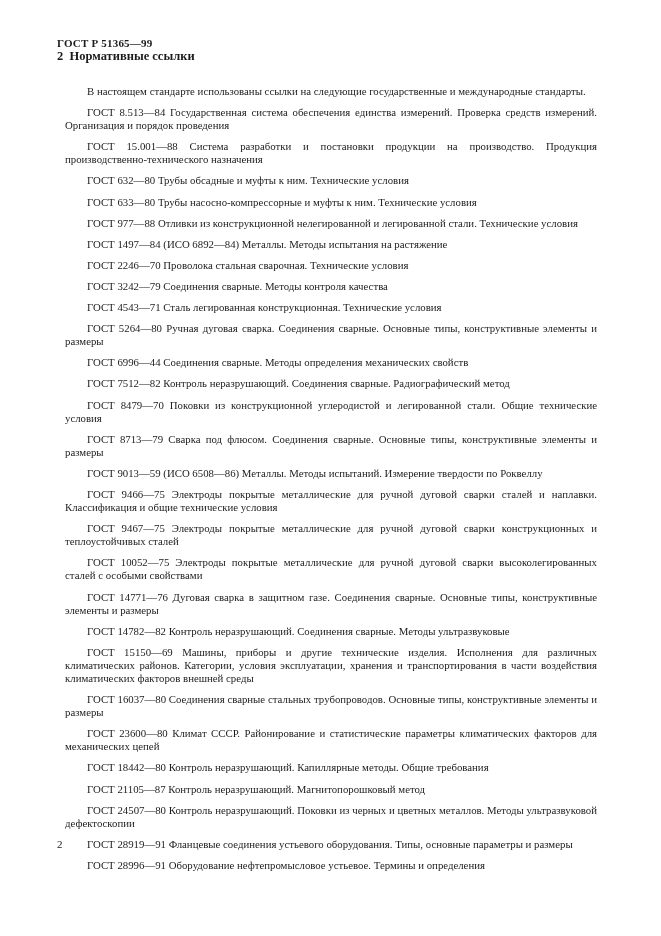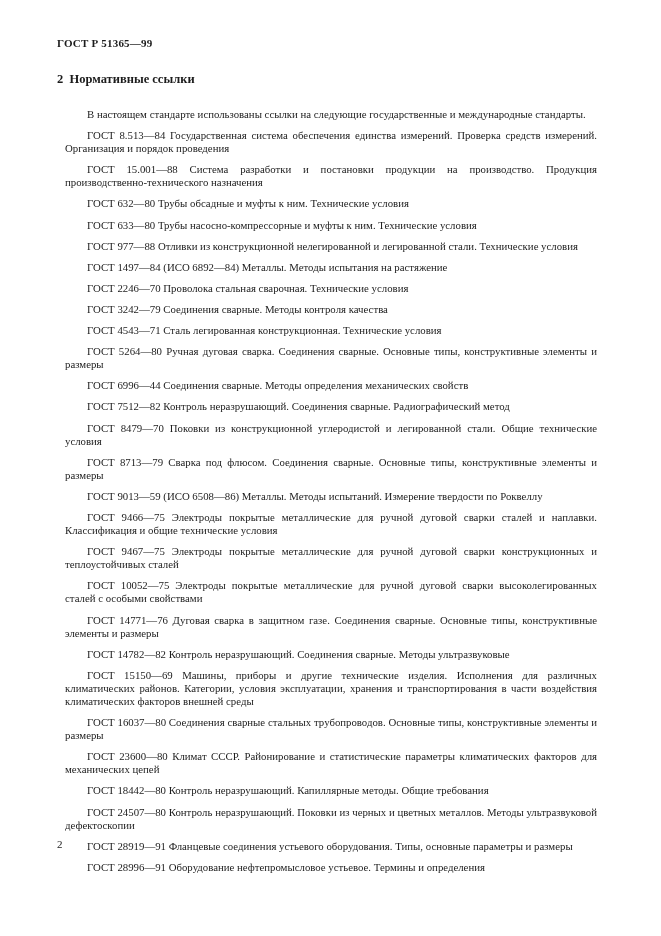--- a/index.html
+++ b/index.html
@@ -19,21 +19,20 @@
     width: 548px;
   }
   .doc-header {
     font-weight: bold;
     font-size: 11px;
     letter-spacing: 0.2px;
   }
   .section-title {
     font-weight: bold;
     font-size: 12.5px;
-    margin-top: 23px;
     margin-bottom: 21px;
     white-space: pre-wrap;
   }
   .body-text {
     font-size: 10.8px;
     line-height: 13.1px;
     text-align: justify;
   }
   .body-text p {
     margin: 8px;
@@ -75,20 +74,21 @@
         <p>ГОСТ 9013—59 (ИСО 6508—86)  Металлы. Методы испытаний. Измерение твердости по Роквеллу</p>
         <p>ГОСТ 9466—75  Электроды покрытые металлические для ручной дуговой сварки сталей и наплавки. Классификация и общие технические условия</p>
         <p>ГОСТ 9467—75  Электроды покрытые металлические для ручной дуговой сварки конструкционных и теплоустойчивых сталей</p>
         <p>ГОСТ 10052—75  Электроды покрытые металлические для ручной дуговой сварки высоколегированных сталей с особыми свойствами</p>
         <p>ГОСТ 14771—76  Дуговая сварка в защитном газе. Соединения сварные. Основные типы, конструктивные элементы и размеры</p>
         <p>ГОСТ 14782—82  Контроль неразрушающий. Соединения сварные. Методы ультразвуковые</p>
         <p>ГОСТ 15150—69  Машины, приборы и другие технические изделия. Исполнения для различных климатических районов. Категории, условия эксплуатации, хранения и транспортирования в части воздействия климатических факторов внешней среды</p>
         <p>ГОСТ 16037—80  Соединения сварные стальных трубопроводов. Основные типы, конструктивные элементы и размеры</p>
         <p>ГОСТ 23600—80  Климат СССР. Районирование и статистические параметры климатических факторов для механических цепей</p>
         <p>ГОСТ 18442—80  Контроль неразрушающий. Капиллярные методы. Общие требования</p>
+        <p>ГОСТ 21105—87  Контроль неразрушающий. Магнитопорошковый метод</p>
         <p>ГОСТ 24507—80  Контроль неразрушающий. Поковки из черных и цветных металлов. Методы ультразвуковой дефектоскопии</p>
         <p>ГОСТ 28919—91  Фланцевые соединения устьевого оборудования. Типы, основные параметры и размеры</p>
         <p>ГОСТ 28996—91  Оборудование нефтепромысловое устьевое. Термины и определения</p>
       </div>
   </div>
 </div>
 
 <div class="page-number">2</div>
 
 </body></html>

